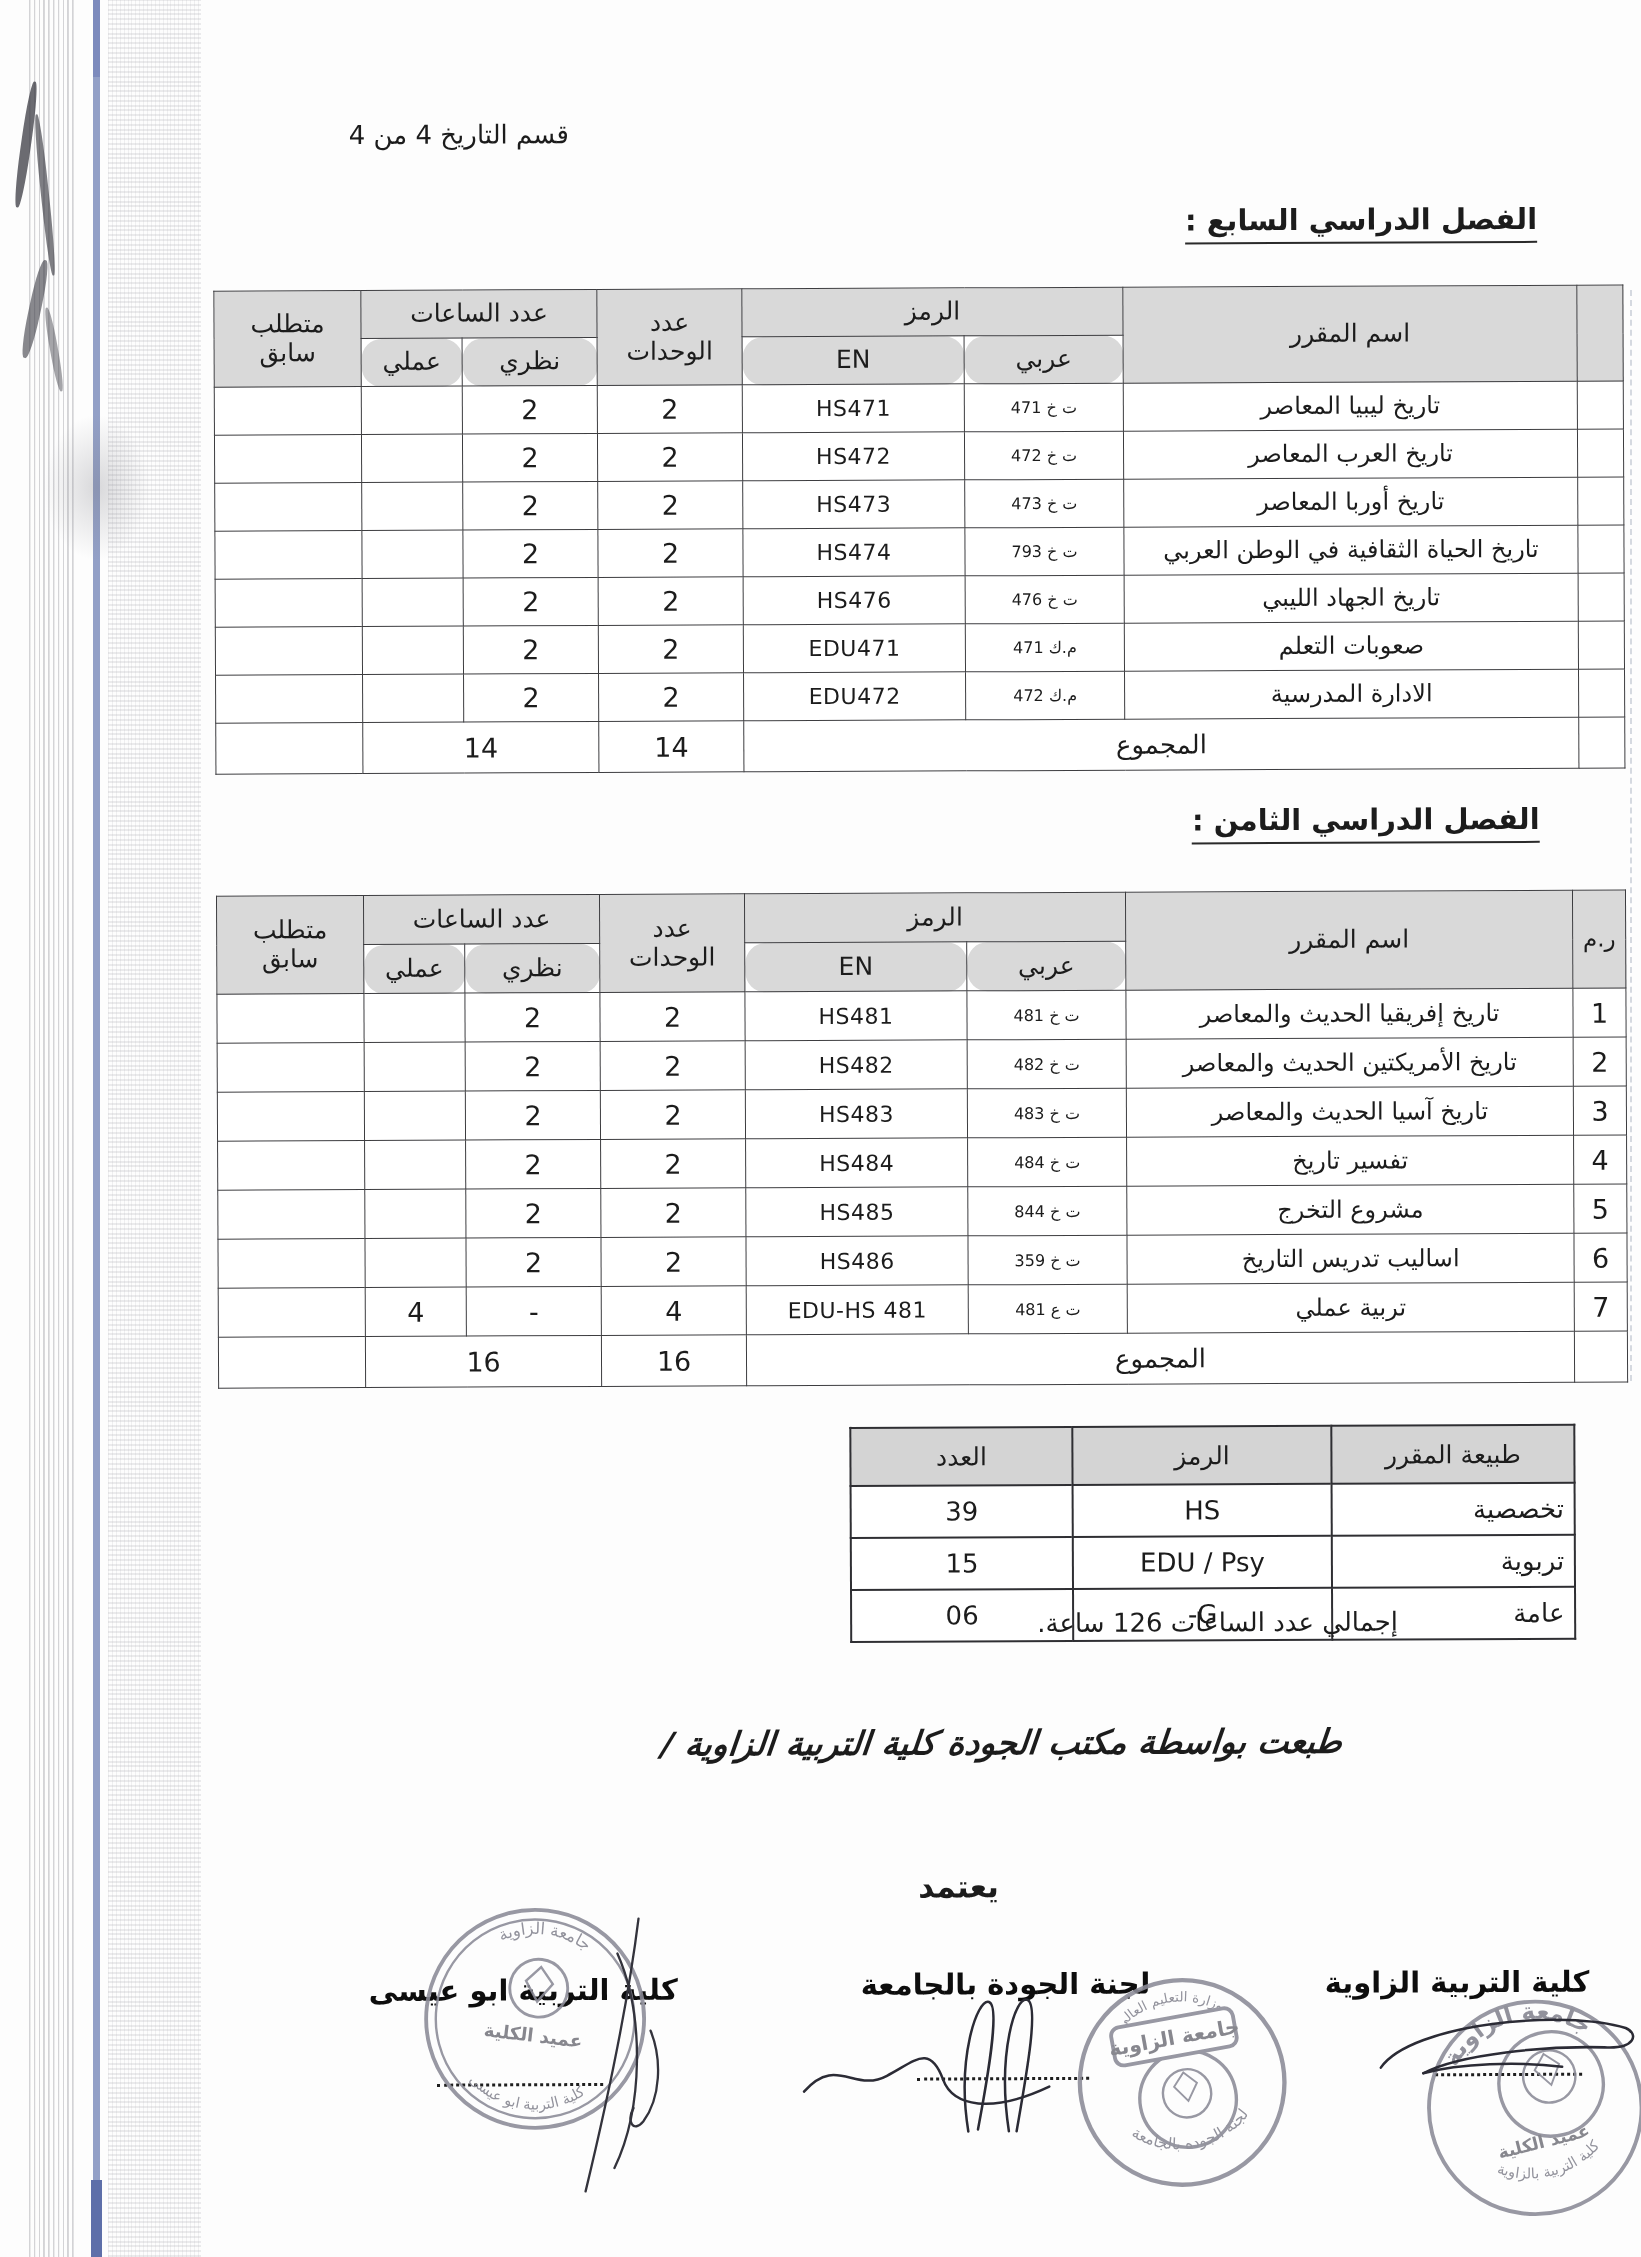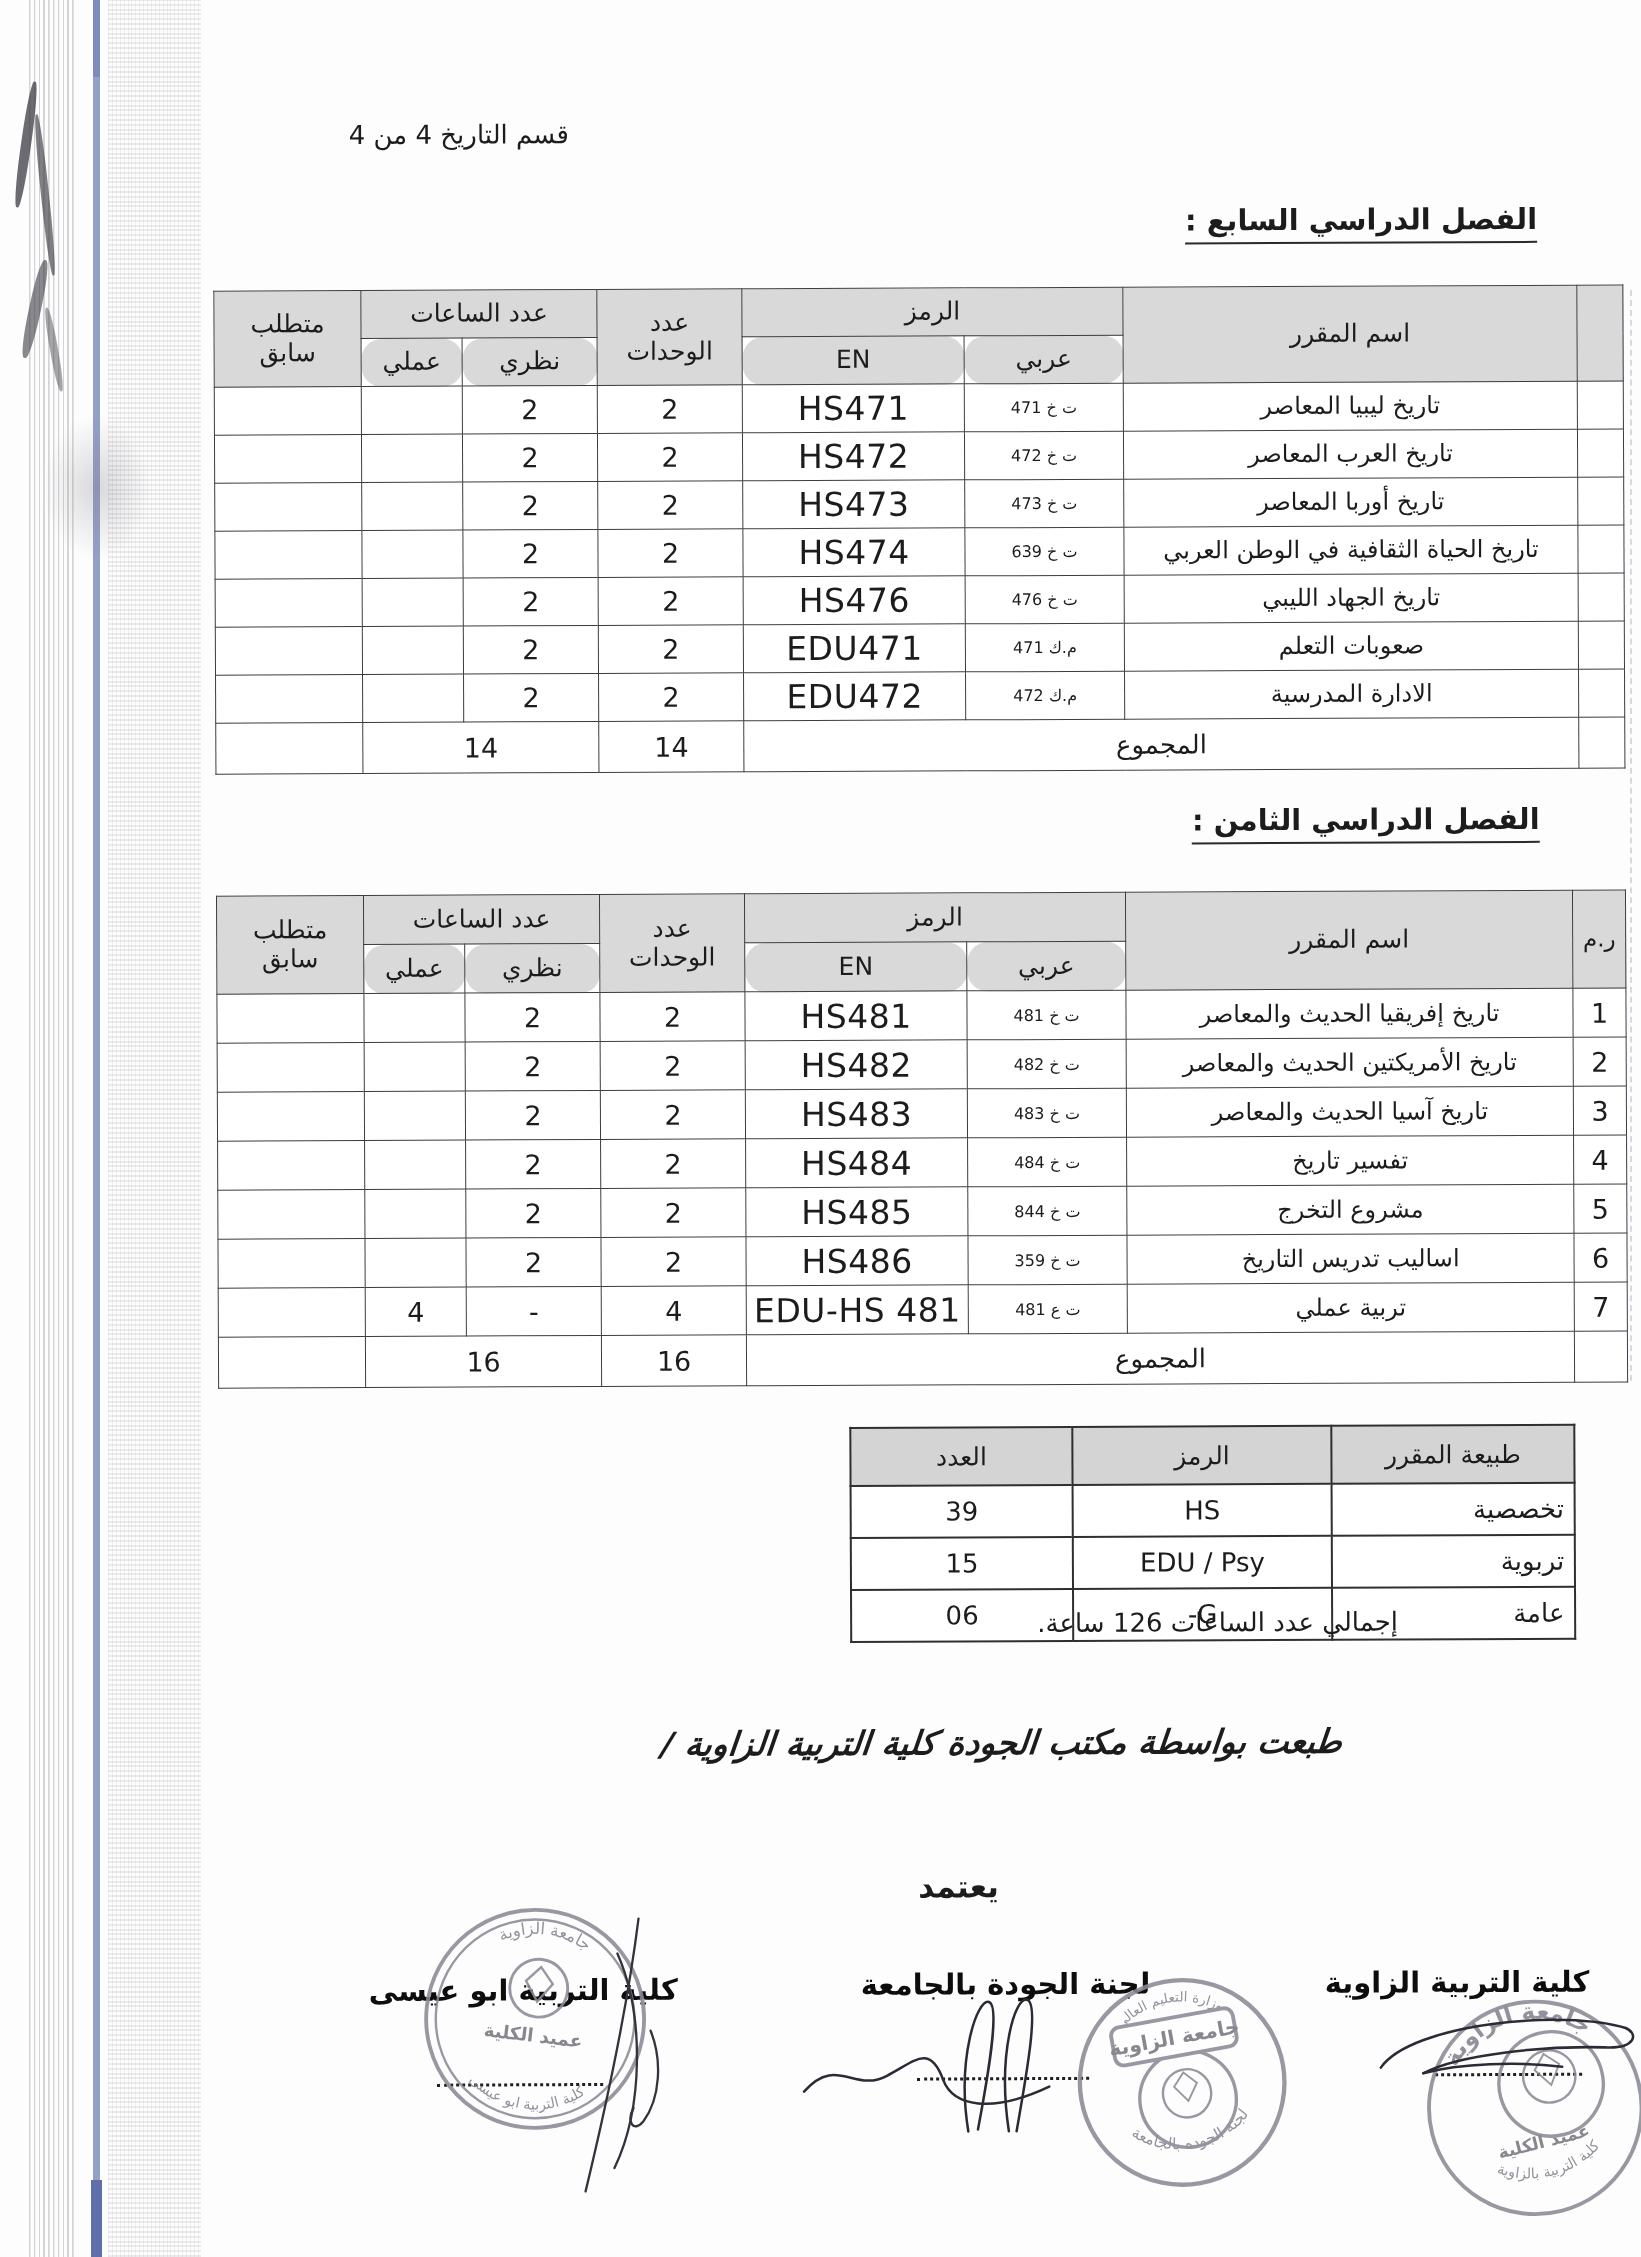--- a/index.html
+++ b/index.html
@@ -31,21 +31,21 @@
   
   table.sched{position:absolute;border-collapse:collapse;table-layout:fixed;direction:rtl;
      background:#fff;}
   table.sched td,table.sched th{border:1.9px solid #3d3d40;text-align:center;vertical-align:middle;
      font-weight:400;padding:0;}
   table.sched thead td{background:#d9d9d9;font-size:25px;line-height:1.15;}
   table.sched .h1 td{height:46px;}
   table.sched .h2 td{height:52px;border-radius:20px;}
   td.nm{text-align:right;padding:1.9px 11.6px 1.9px 3.9px;font-size:24px;line-height:1.1;}
   td.arcode{font-size:16px;}
-  td.encode{font-size:33px;letter-spacing:0.5px;}
+  td.encode{font-size:22px;letter-spacing:0.5px;}
   td.num{font-size:27px;}
   td.tot{font-size:26px;}
   #tbl7 td{height:47px;}
   #tbl8 td{height:48px;}
   
   table.nat{position:absolute;left:848px;top:1427px;width:724px;border-collapse:collapse;
      table-layout:fixed;direction:rtl;background:#fff;}
   table.nat td{border:2.9px solid #2f2f33;text-align:center;vertical-align:middle;font-size:25px;padding:0;}
   table.nat .nh td{background:#d4d4d4;height:56px;}
   table.nat .nr td{height:50px;font-size:26px;}
@@ -148,21 +148,21 @@
             <td class="arcode artext">ت خ 473</td>
             <td class="encode">HS473</td>
             <td class="num">2</td>
             <td class="num">2</td>
             <td></td>
             <td></td>
         </tr>
         <tr>
           <td></td>
             <td class="nm artext">تاريخ الحياة الثقافية في الوطن العربي</td>
-            <td class="arcode artext">ت خ 639</td>
+            <td class="arcode artext">ت خ 793</td>
             <td class="encode">HS474</td>
             <td class="num">2</td>
             <td class="num">2</td>
             <td></td>
             <td></td>
         </tr>
         <tr>
           <td></td>
             <td class="nm artext">تاريخ الجهاد الليبي</td>
             <td class="arcode artext">ت خ 476</td>

